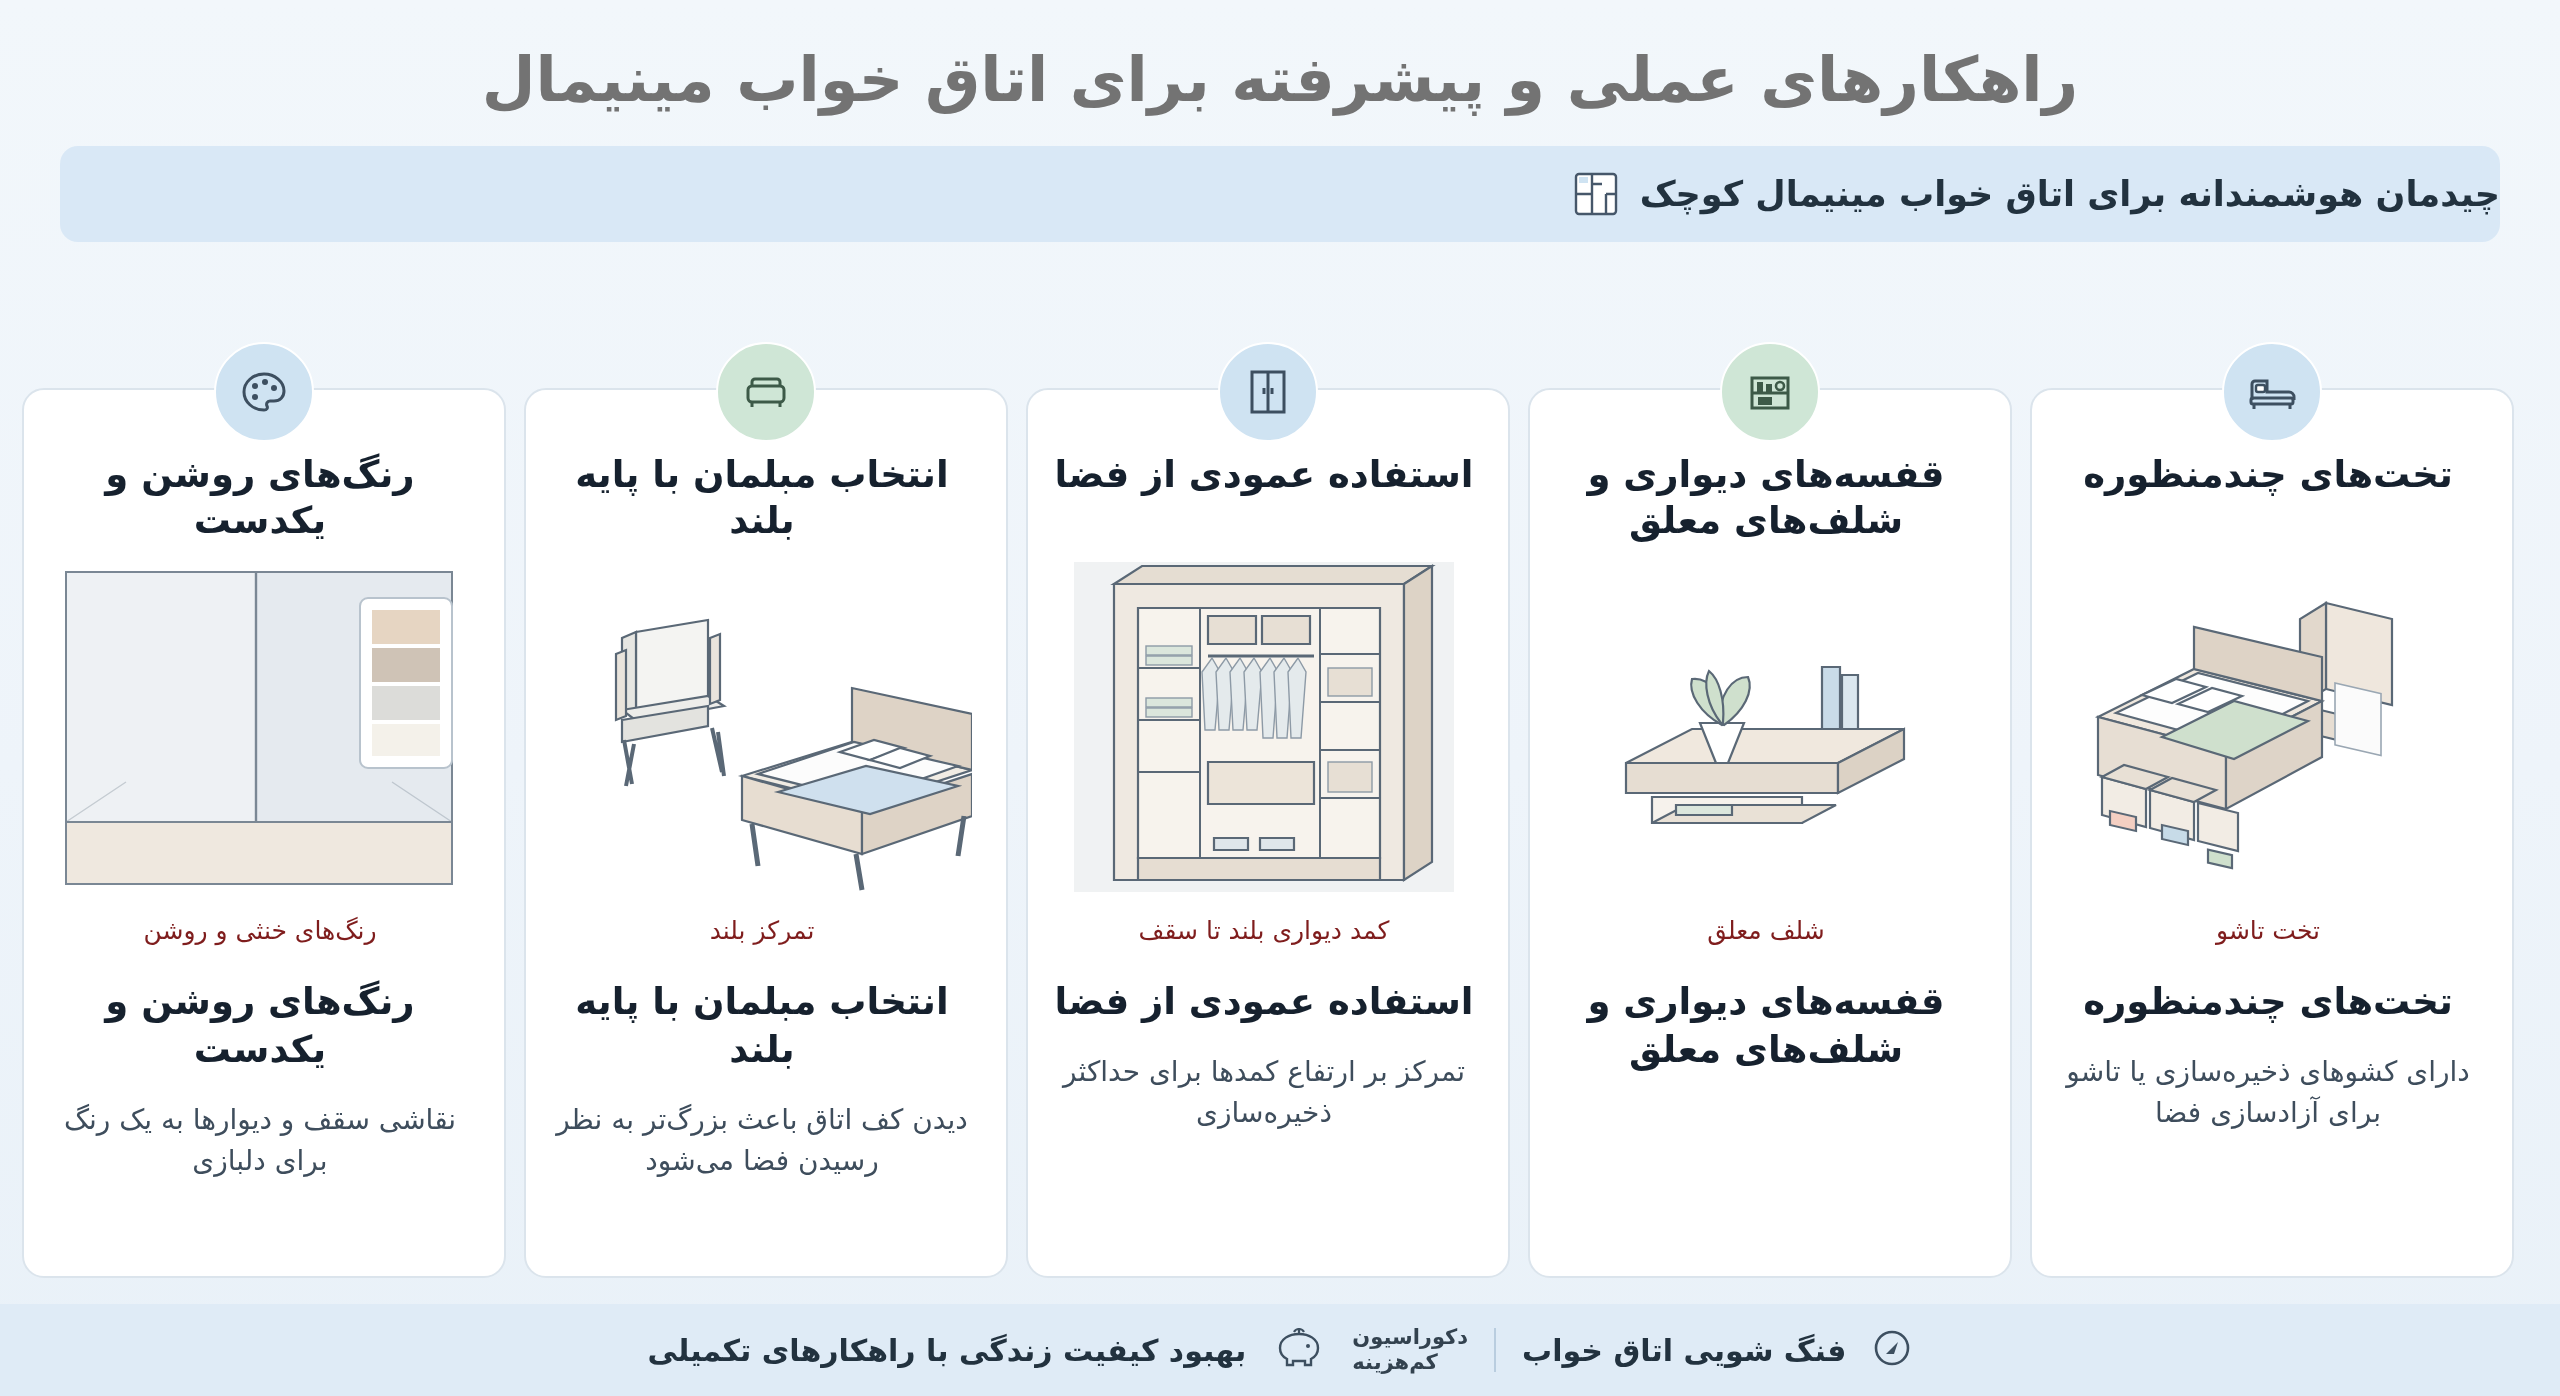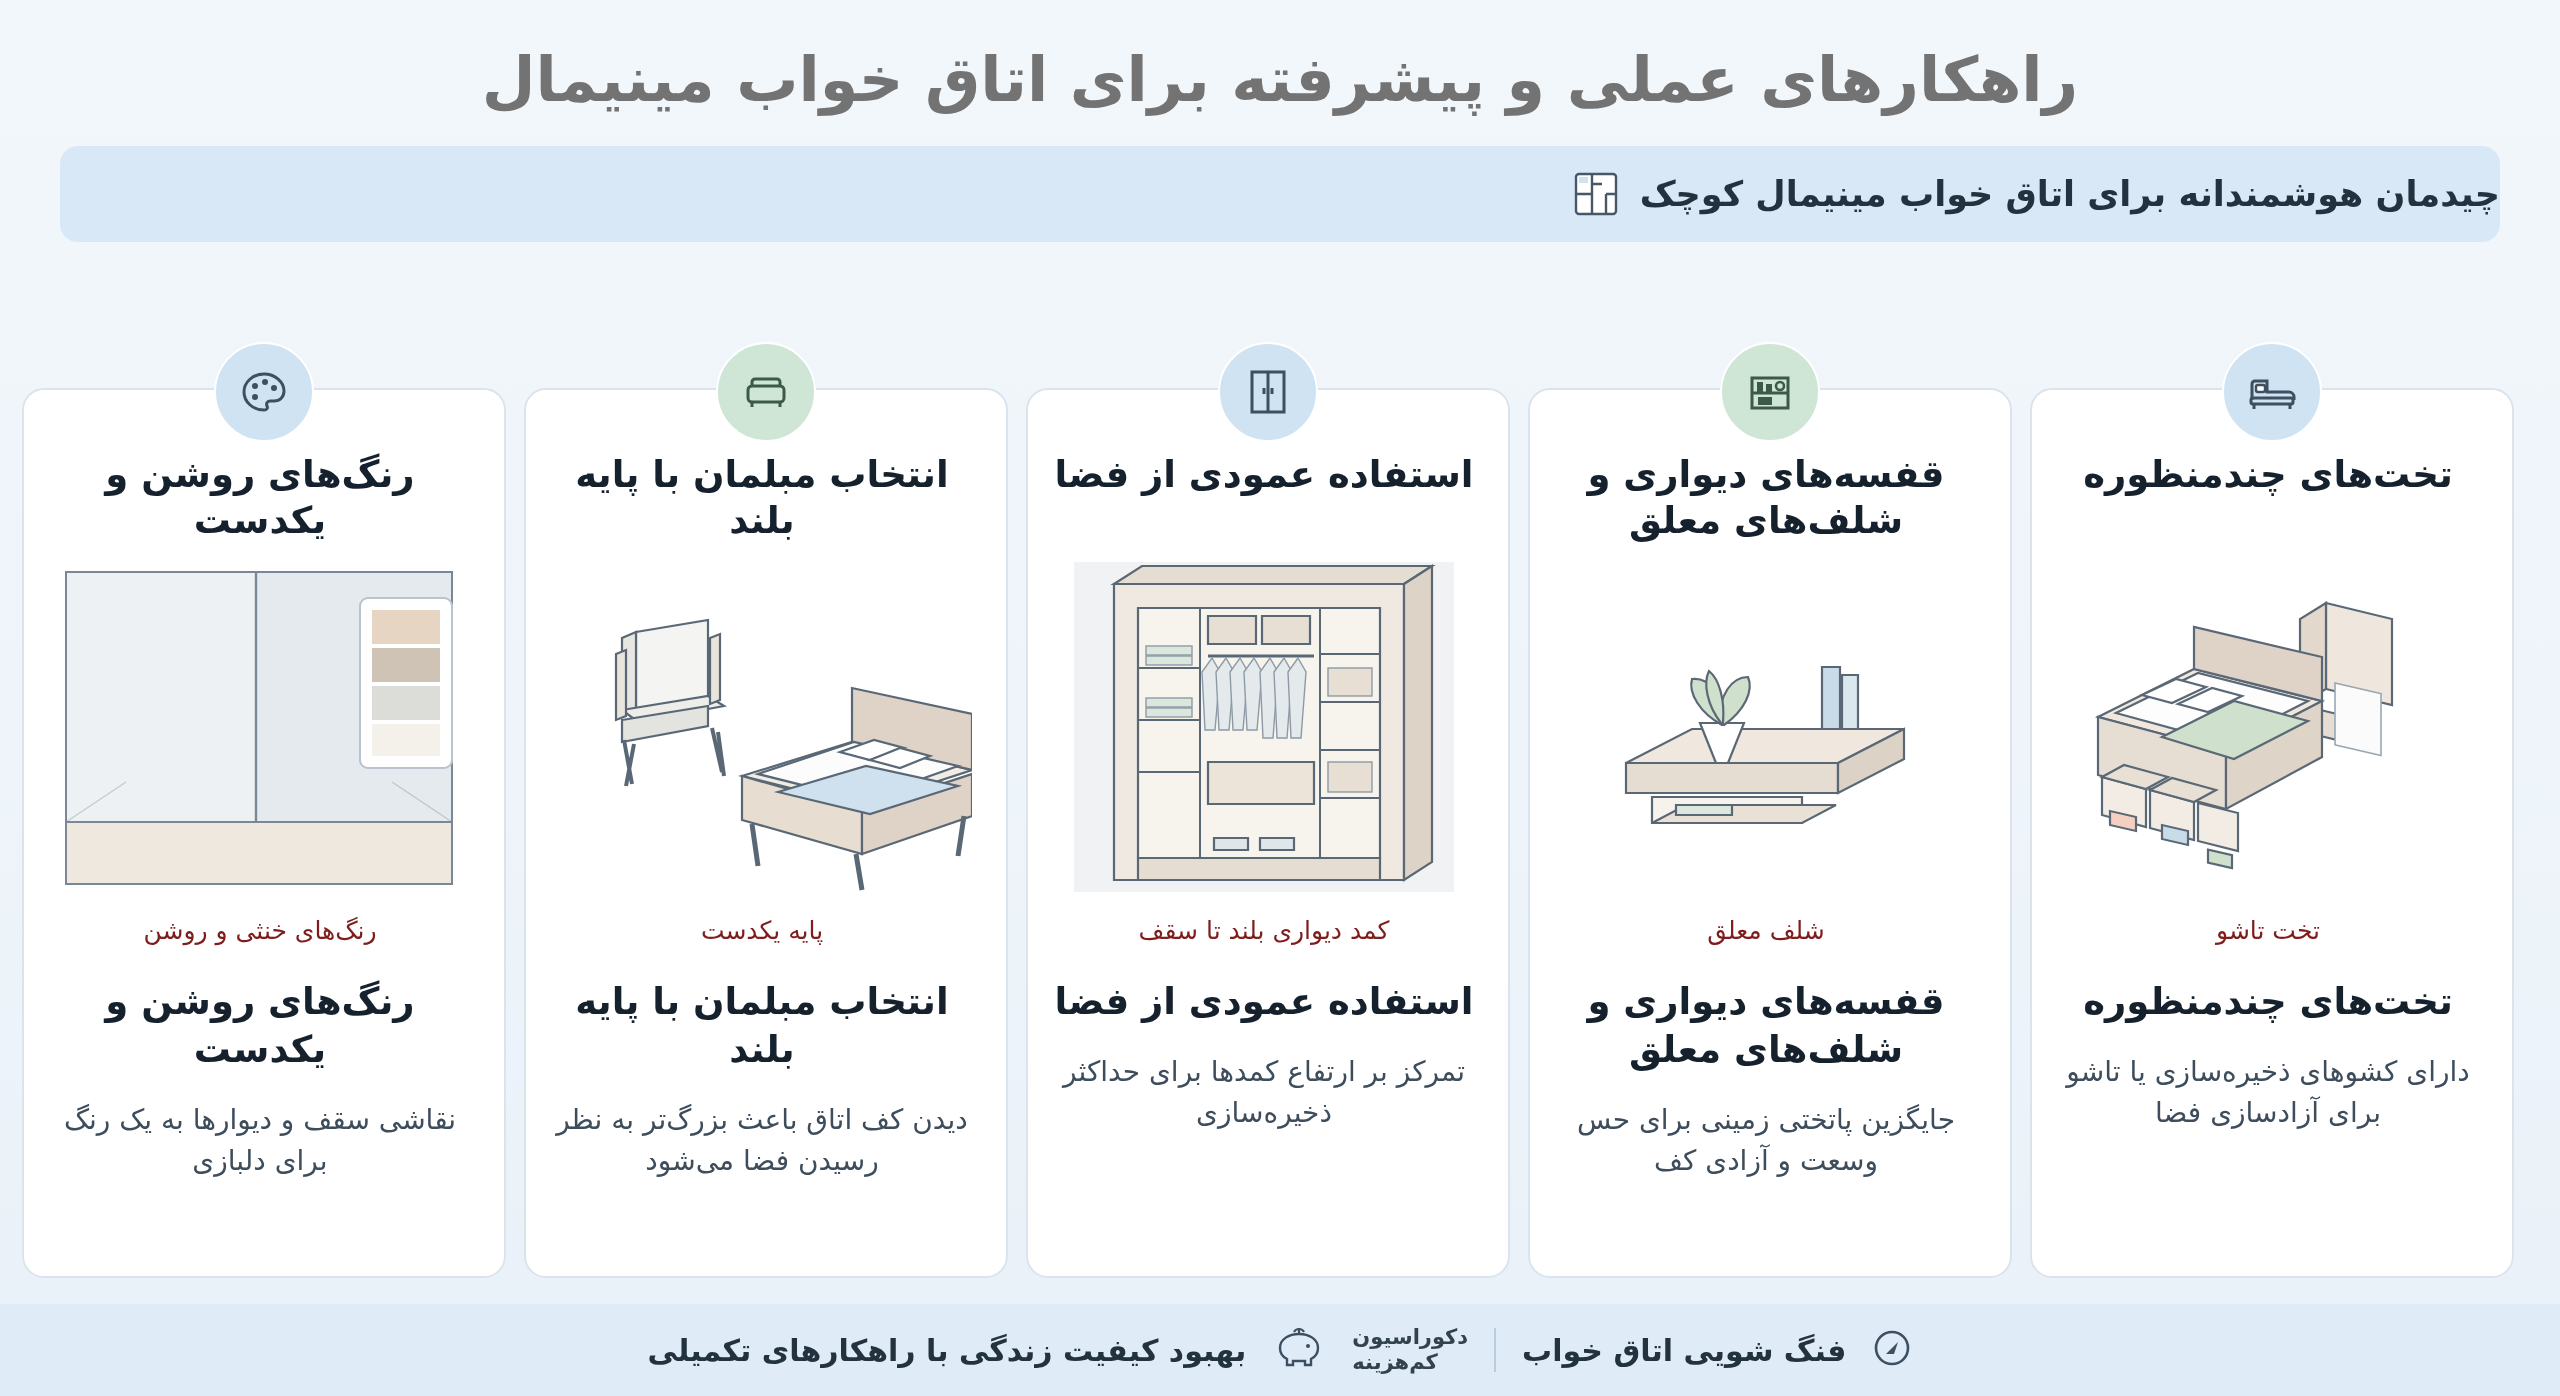--- a/index.html
+++ b/index.html
@@ -238,21 +238,20 @@
               <path d="M167 156 c2 -24 -4 -44 -14 -52 c-6 12 -2 34 12 52z"></path>
             </g>
 
             <path d="M266 162 h18 v-62 h-18z" fill="#c9dbe8"></path>
             <path d="M286 162 h16 v-54 h-16z" fill="#dbe7ef"></path>
           </g>
         </svg>
       </div>
       <div class="caption">شلف معلق</div>
       <div class="headline">قفسه‌های دیواری و شلف‌های معلق</div>
-      <div class="desc">جایگزین پاتختی زمینی برای حس وسعت و آزادی کف</div>
     </div>
 
     <div class="card">
       <div class="badge blue">
         <svg width="56" height="56" viewBox="0 0 56 56">
           <rect x="12" y="8" width="32" height="40" fill="none" stroke="#3d4f60" stroke-width="3"></rect>
           <path d="M28 8v40" stroke="#3d4f60" stroke-width="3"></path>
           <path d="M24 24v6M32 24v6" stroke="#3d4f60" stroke-width="3"></path>
         </svg>
       </div>
@@ -350,21 +349,21 @@
               <path d="M226 230 l88 -26 l92 20 l-88 28z" fill="#cfe0ee"></path>
 
               <path d="M288 190 l34 -12 l30 8 l-34 12z" fill="#ffffff"></path>
               <path d="M318 198 l30 -12 l30 8 l-30 12z" fill="#ffffff"></path>
 
               <path d="M200 262 l6 42M304 292 l6 36M412 254 l-6 40" stroke-width="5" fill="none"></path>
             </g>
           </g>
         </svg>
       </div>
-      <div class="caption">پایه یکدست</div>
+      <div class="caption">تمرکز بلند</div>
       <div class="headline">انتخاب مبلمان با پایه بلند</div>
       <div class="desc">دیدن کف اتاق باعث بزرگ‌تر به نظر رسیدن فضا می‌شود</div>
     </div>
 
     <div class="card">
       <div class="badge blue">
         <svg width="56" height="56" viewBox="0 0 56 56">
           <path d="M28 10c-11 0-20 8-20 18s9 18 20 18c3 0 4-2 3-4s0-5 3-5h4c6 0 10-4 10-10 0-9-9-17-20-17z" fill="none" stroke="#3d4f60" stroke-width="3"></path>
           <circle cx="19" cy="22" r="3" fill="#3d4f60"></circle>
           <circle cx="29" cy="18" r="3" fill="#3d4f60"></circle>

